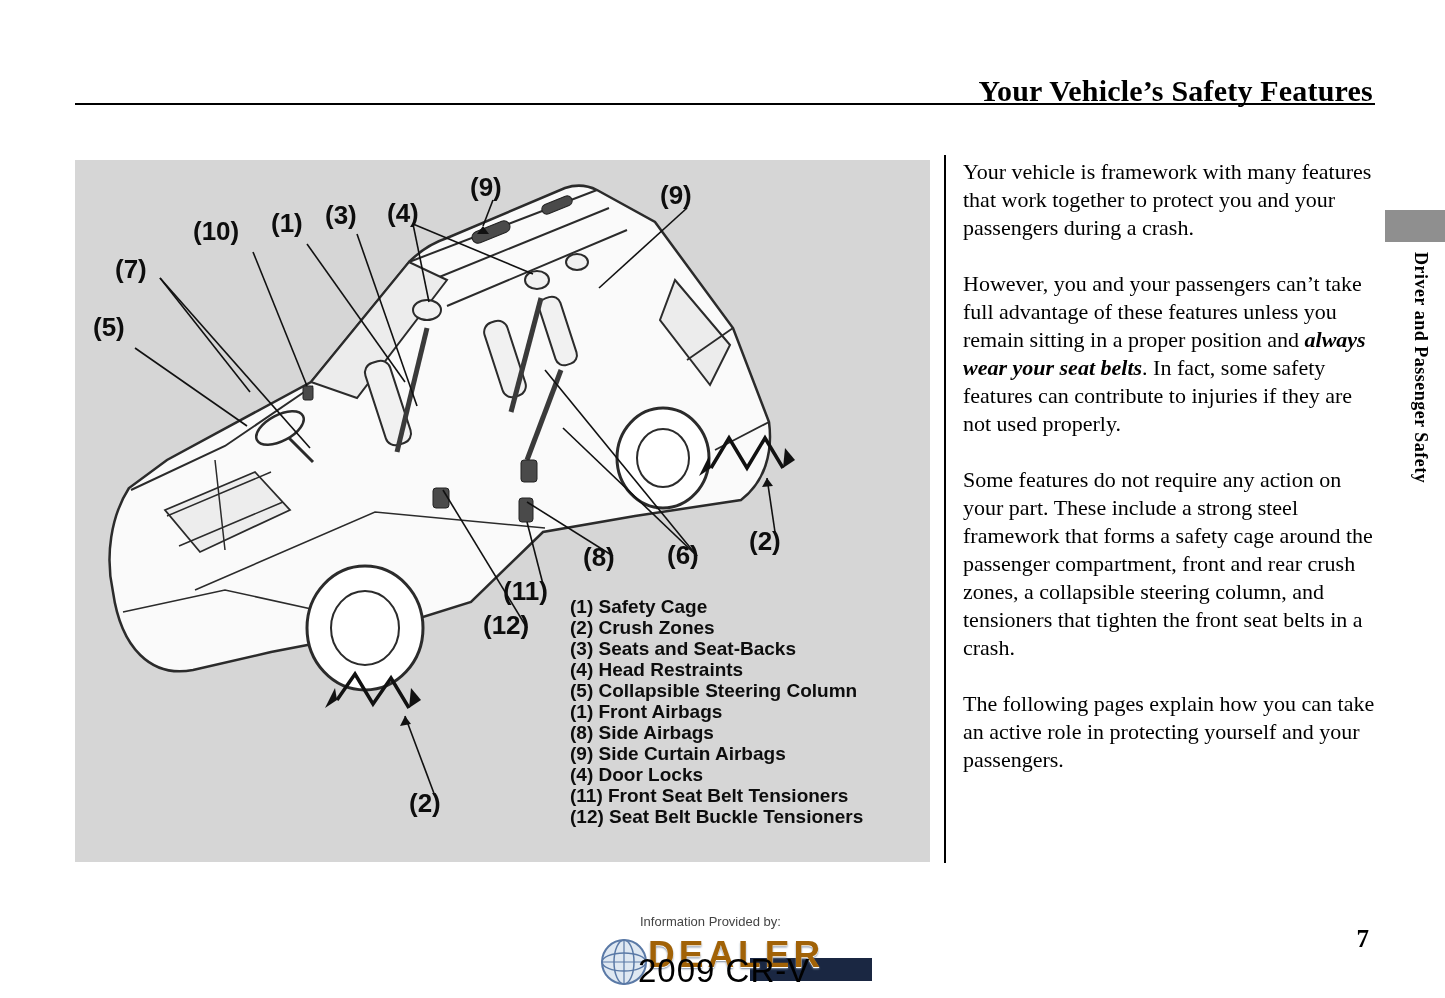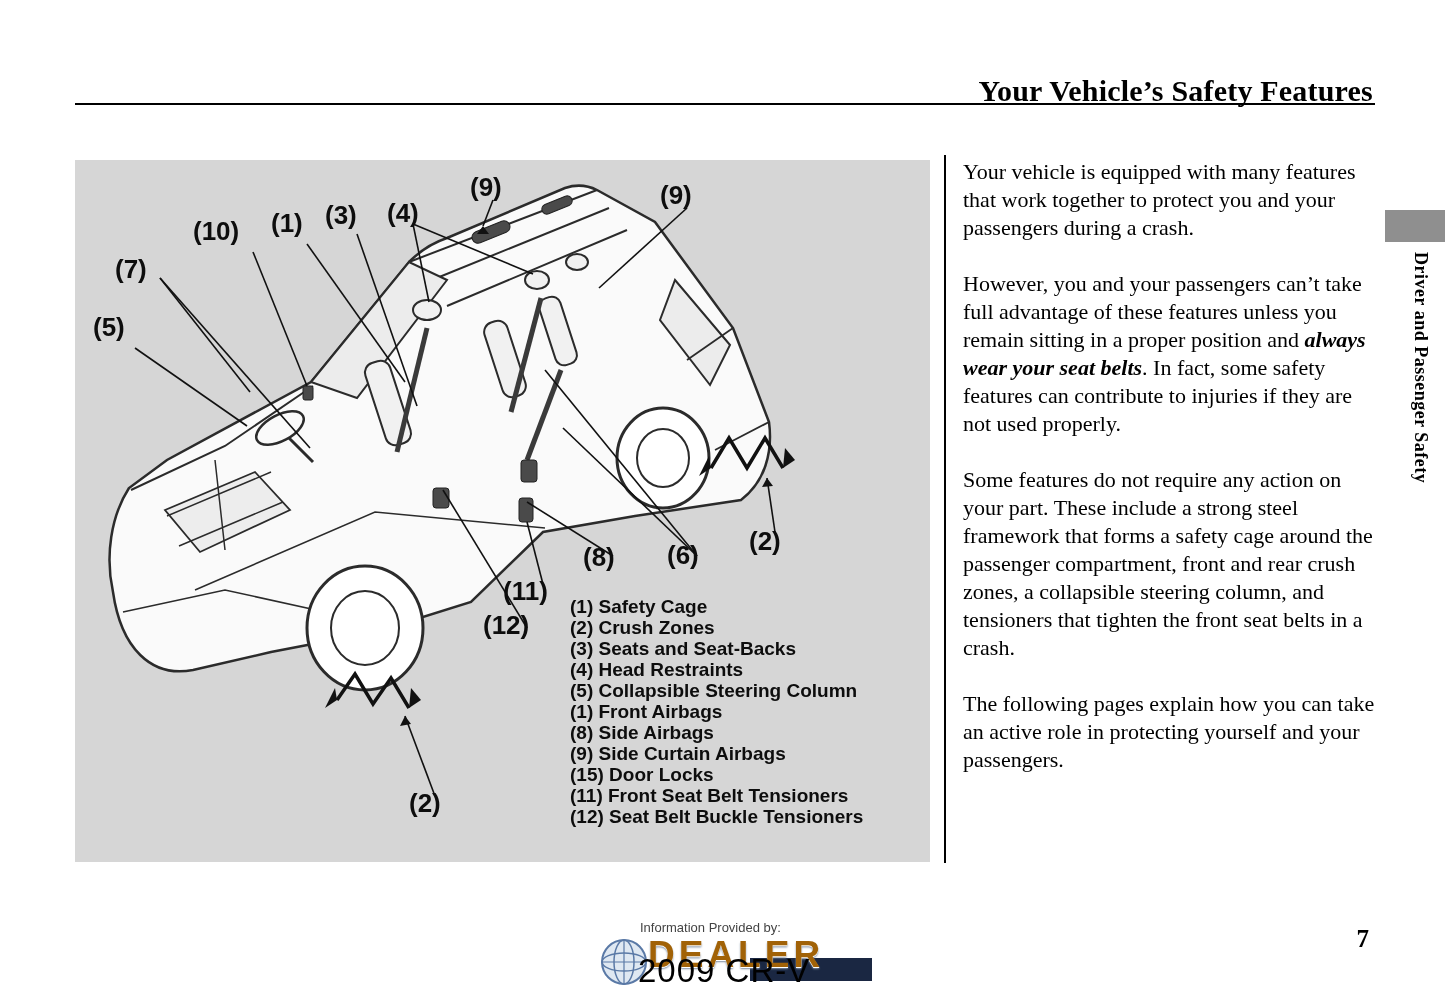--- a/index.html
+++ b/index.html
@@ -51,21 +51,21 @@
   }
   .page-number{
     position:absolute;right:76px;top:925px;
     font-size:25px;font-weight:bold;
   }
   .footer{
     position:absolute;left:598px;top:912px;width:290px;height:86px;
   }
   .footer .info{
     position:absolute;left:42px;top:2px;
-    font-family:"Liberation Sans",sans-serif;font-size:13px;color:#444;margin-top:6px;
+    font-family:"Liberation Sans",sans-serif;font-size:13px;color:#444;
   }
   .footer .globe{position:absolute;left:0;top:24px;}
   .footer .logo-text{
     position:absolute;left:50px;top:22px;
     font-family:"Liberation Sans",sans-serif;font-weight:bold;
     font-size:37px;letter-spacing:4px;color:#a16207;
     text-shadow:0 1px 0 #ffffff, 0 2px 2px #7b8ba0;
     z-index:1;
   }
   .footer .logo-band{
@@ -196,30 +196,30 @@
 
   <div class="legend">
     <div>(1) Safety Cage</div>
     <div>(2) Crush Zones</div>
     <div>(3) Seats and Seat-Backs</div>
     <div>(4) Head Restraints</div>
     <div>(5) Collapsible Steering Column</div>
     <div>(1) Front Airbags</div>
     <div>(8) Side Airbags</div>
     <div>(9) Side Curtain Airbags</div>
-    <div>(15) Door Locks</div>
+    <div>(4) Door Locks</div>
     <div>(11) Front Seat Belt Tensioners</div>
     <div>(12) Seat Belt Buckle Tensioners</div>
   </div>
 </div>
 
 <div class="col-divider"></div>
 
 <div class="text-col">
-  <p>Your vehicle is equipped with many features that work together to protect you and your passengers during a crash.</p>
+  <p>Your vehicle is framework with many features that work together to protect you and your passengers during a crash.</p>
   <p><span>However, you and your passengers can’t take full advantage of these features unless you remain sitting in a proper position and </span><span class="em-bold">always wear your seat belts</span><span>. In fact, some safety features can contribute to injuries if they are not used properly.</span></p>
   <p>Some features do not require any action on your part. These include a strong steel framework that forms a safety cage around the passenger compartment, front and rear crush zones, a collapsible steering column, and tensioners that tighten the front seat belts in a crash.</p>
   <p>The following pages explain how you can take an active role in protecting yourself and your passengers.</p>
 </div>
 
 <div class="side-tab"></div>
 <div class="side-label">Driver and Passenger Safety</div>
 
 <div class="page-number">7</div>
 

